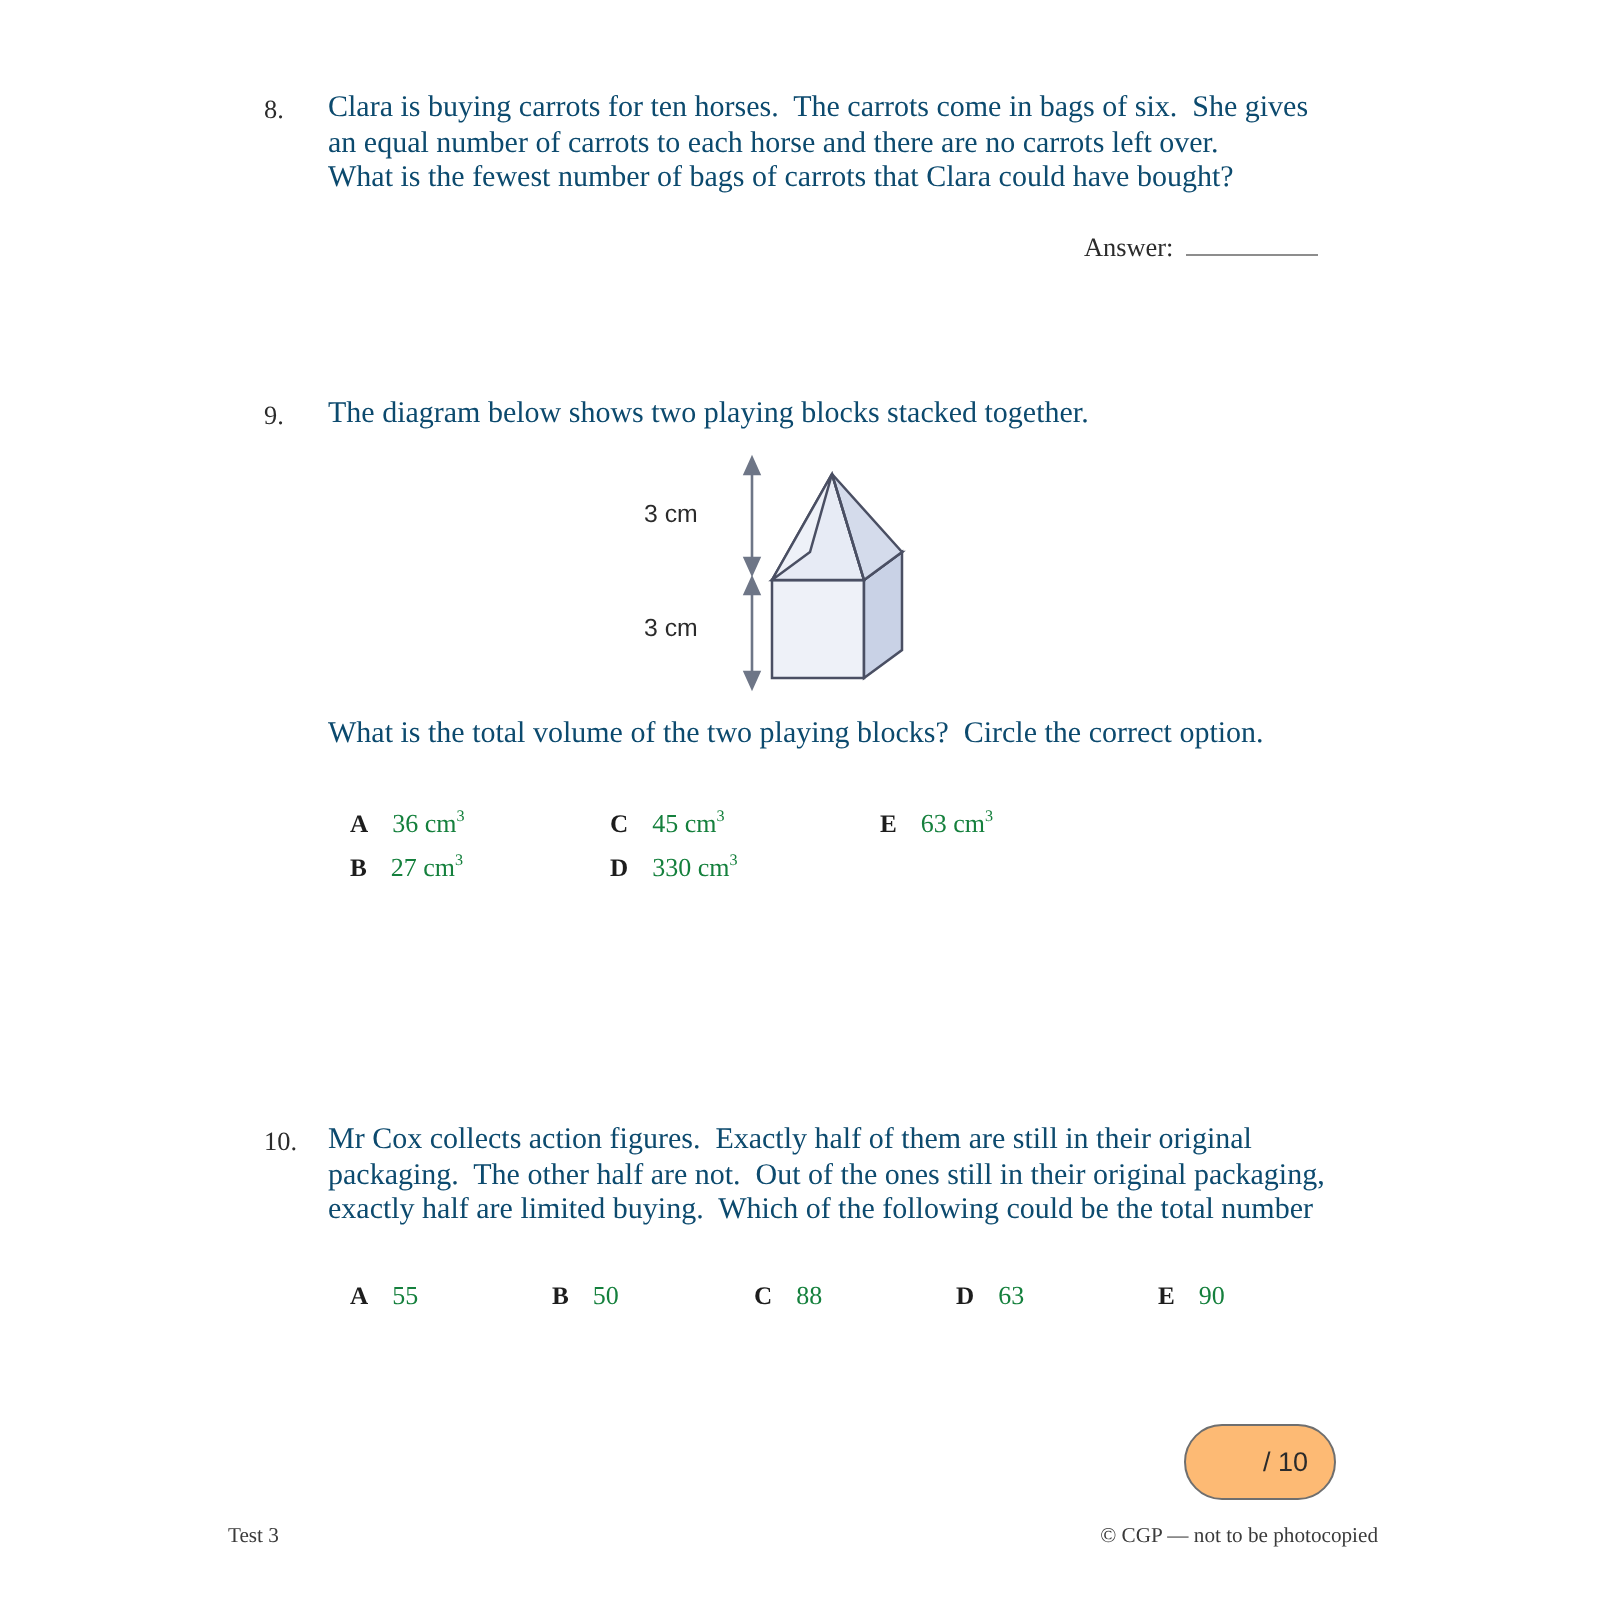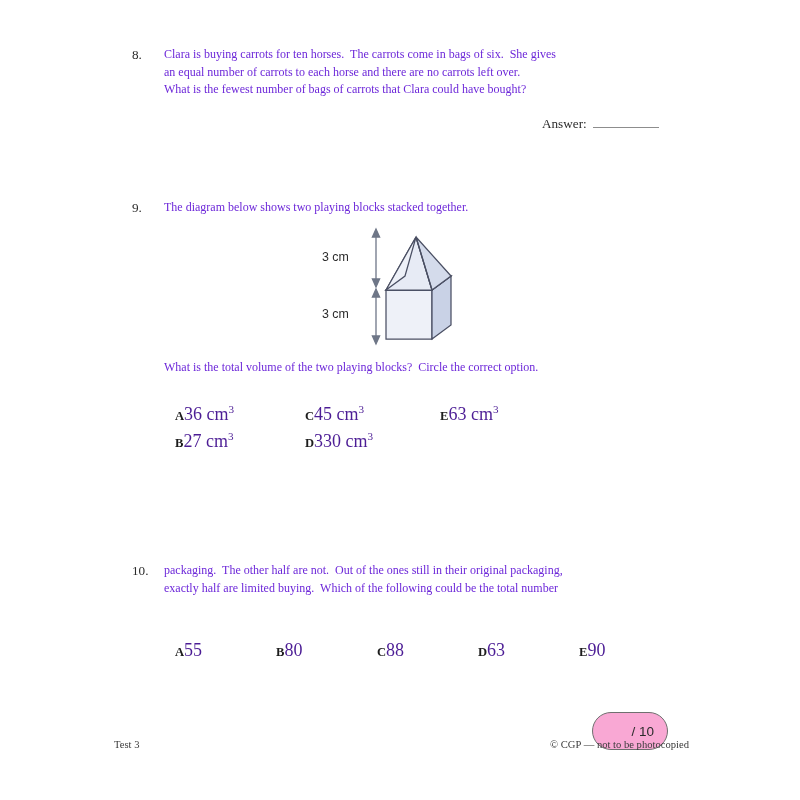--- a/index.html
+++ b/index.html
@@ -32,23 +32,23 @@
     flex: 0 0 32px;
     font-size: 13.2px;
     line-height: 17.6px;
     color: #2b2b2b;
     text-align: left;
   }
   .q-body {
     flex: 1 1 auto;
   }
   .q-line {
-    font-size: 12px;
+    font-size: 15px;
     line-height: 17.6px;
-    color: #6d28d9;
+    color: #0c4a6e;
     white-space: pre;
   }
 
   
   .answer-row {
     position: absolute;
     display: flex;
     align-items: baseline;
     font-size: 13.2px;
     color: #2b2b2b;
@@ -89,22 +89,23 @@
   .opt {
     display: flex;
     align-items: baseline;
   }
   .opt-letter {
     font-weight: bold;
     font-size: 12.6px;
     color: #1d1d1d;
   }
   .opt-value {
-    font-size: 18px;
-    color: #4c1d95;
+    font-size: 13px;
+    color: #15803d;
+    margin-left: 12px;
     white-space: nowrap;
   }
   sup.cube {
     font-size: 0.62em;
     vertical-align: super;
     line-height: 0;
   }
 
   
   .frac {
@@ -138,39 +139,39 @@
 
   
   .score-box {
     position: absolute;
     left: 592px;
     top: 712px;
     width: 76px;
     height: 38px;
     border: 1.4px solid #6f6f6f;
     border-radius: 19px;
-    background: #f9a8d4;
+    background: #fdba74;
     box-sizing: border-box;
   }
   .score-text {
     position: absolute;
     right: 13px;
     top: 50%;
     transform: translateY(-50%);
     font-size: 13.5px;
     color: #2b2b2b;
     font-family: "Liberation Sans", sans-serif;
   }
 
   
   .footer-left,
   .footer-center,
   .footer-right {
     position: absolute;
-    top: 739px;
+    top: 763px;
     font-size: 10.6px;
     color: #3a3a3a;
   }
   .footer-left { left: 114px; }
   .footer-center {
     left: 0;
     width: 800px;
     text-align: center;
     font-size: 12.6px;
   }
@@ -262,34 +263,35 @@
       <div class="opt" style="width:135px;">
         <span class="opt-letter">D</span>
         <span class="opt-value"><span>330 cm</span><sup class="cube">3</sup></span>
       </div>
     </div>
   </div>
 
   <div class="question" style="left:132px; top:562px; width:540px;">
     <div class="q-num">10.</div>
     <div class="q-body">
+      <div class="q-line">Mr Cox collects action figures.  Exactly half of them are still in their original</div>
       <div class="q-line">packaging.  The other half are not.  Out of the ones still in their original packaging,</div>
       <div class="q-line">exactly half are limited buying.  Which of the following could be the total number</div>
     </div>
   </div>
 
   <div class="options" style="left:175px; top:640px; width:470px;">
     <div class="opt-row">
       <div class="opt" style="width:101px;">
         <span class="opt-letter">A</span>
         <span class="opt-value">55</span>
       </div>
       <div class="opt" style="width:101px;">
         <span class="opt-letter">B</span>
-        <span class="opt-value">80</span>
+        <span class="opt-value">50</span>
       </div>
       <div class="opt" style="width:101px;">
         <span class="opt-letter">C</span>
         <span class="opt-value">88</span>
       </div>
       <div class="opt" style="width:101px;">
         <span class="opt-letter">D</span>
         <span class="opt-value">63</span>
       </div>
       <div class="opt">

